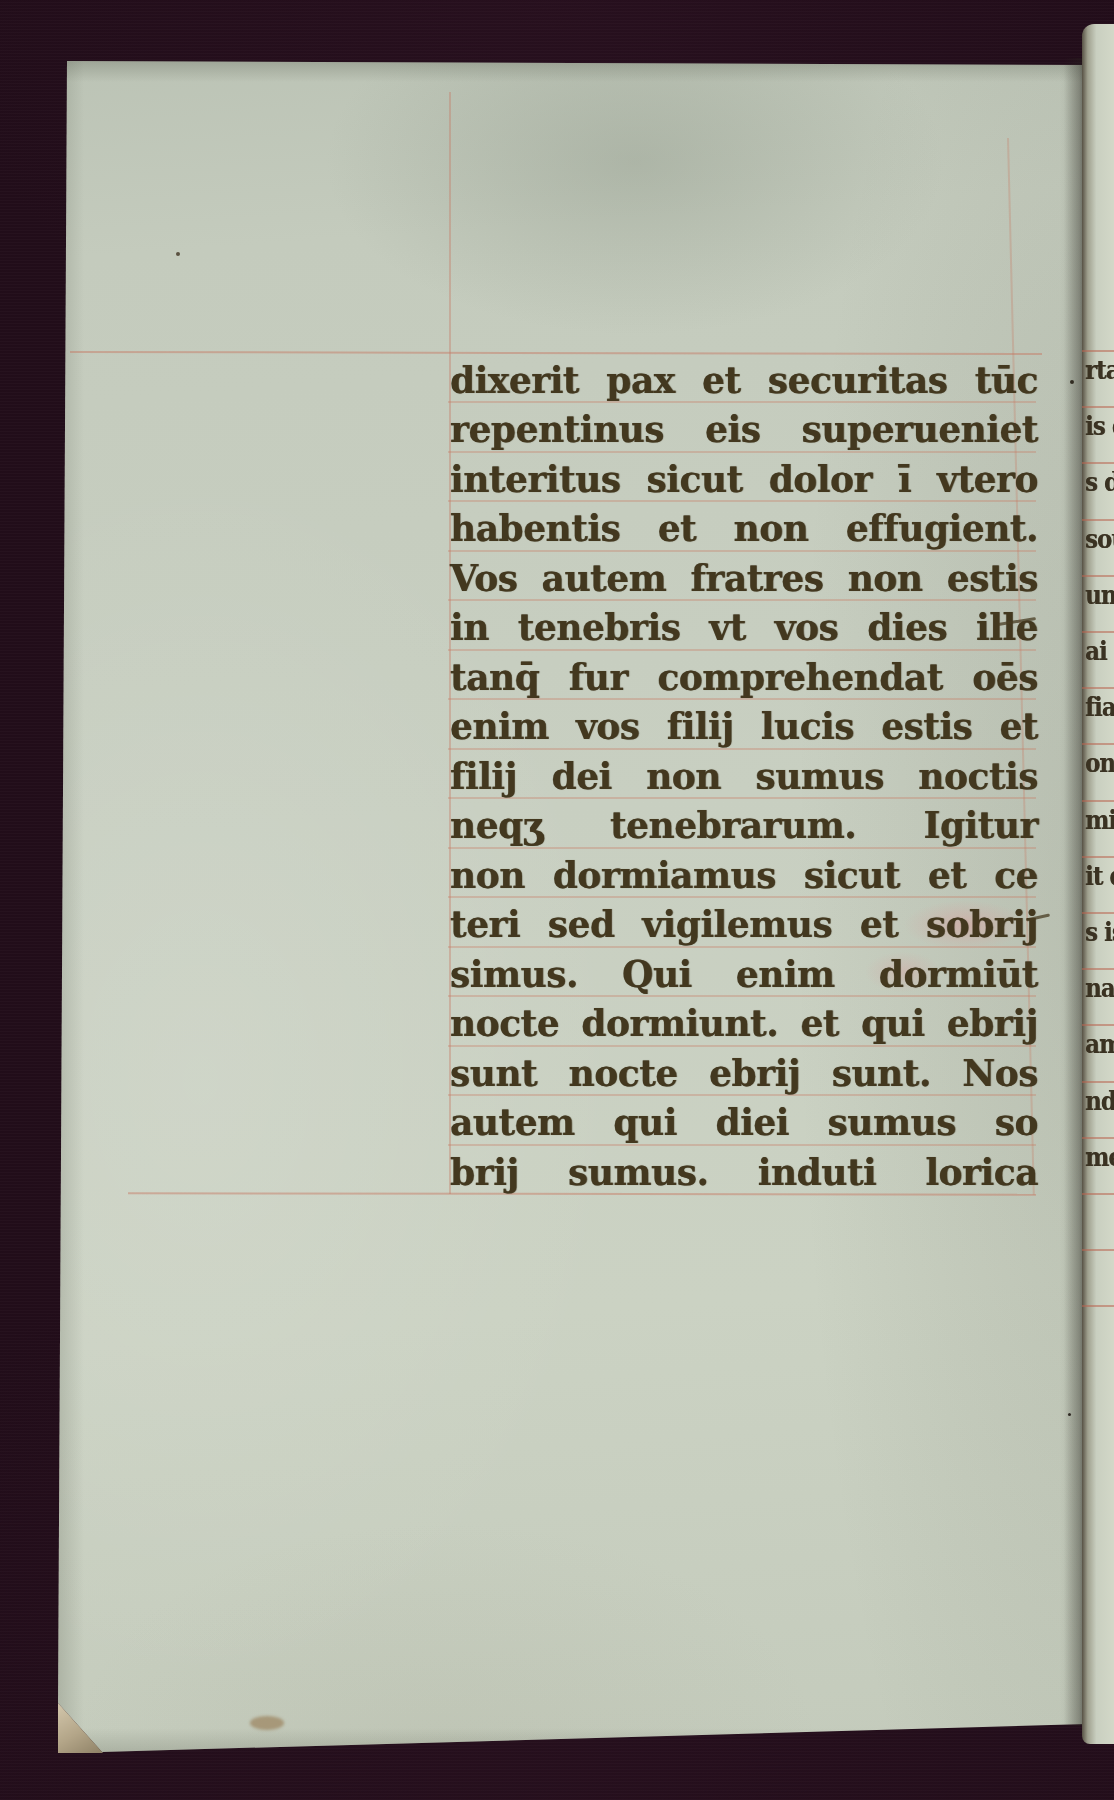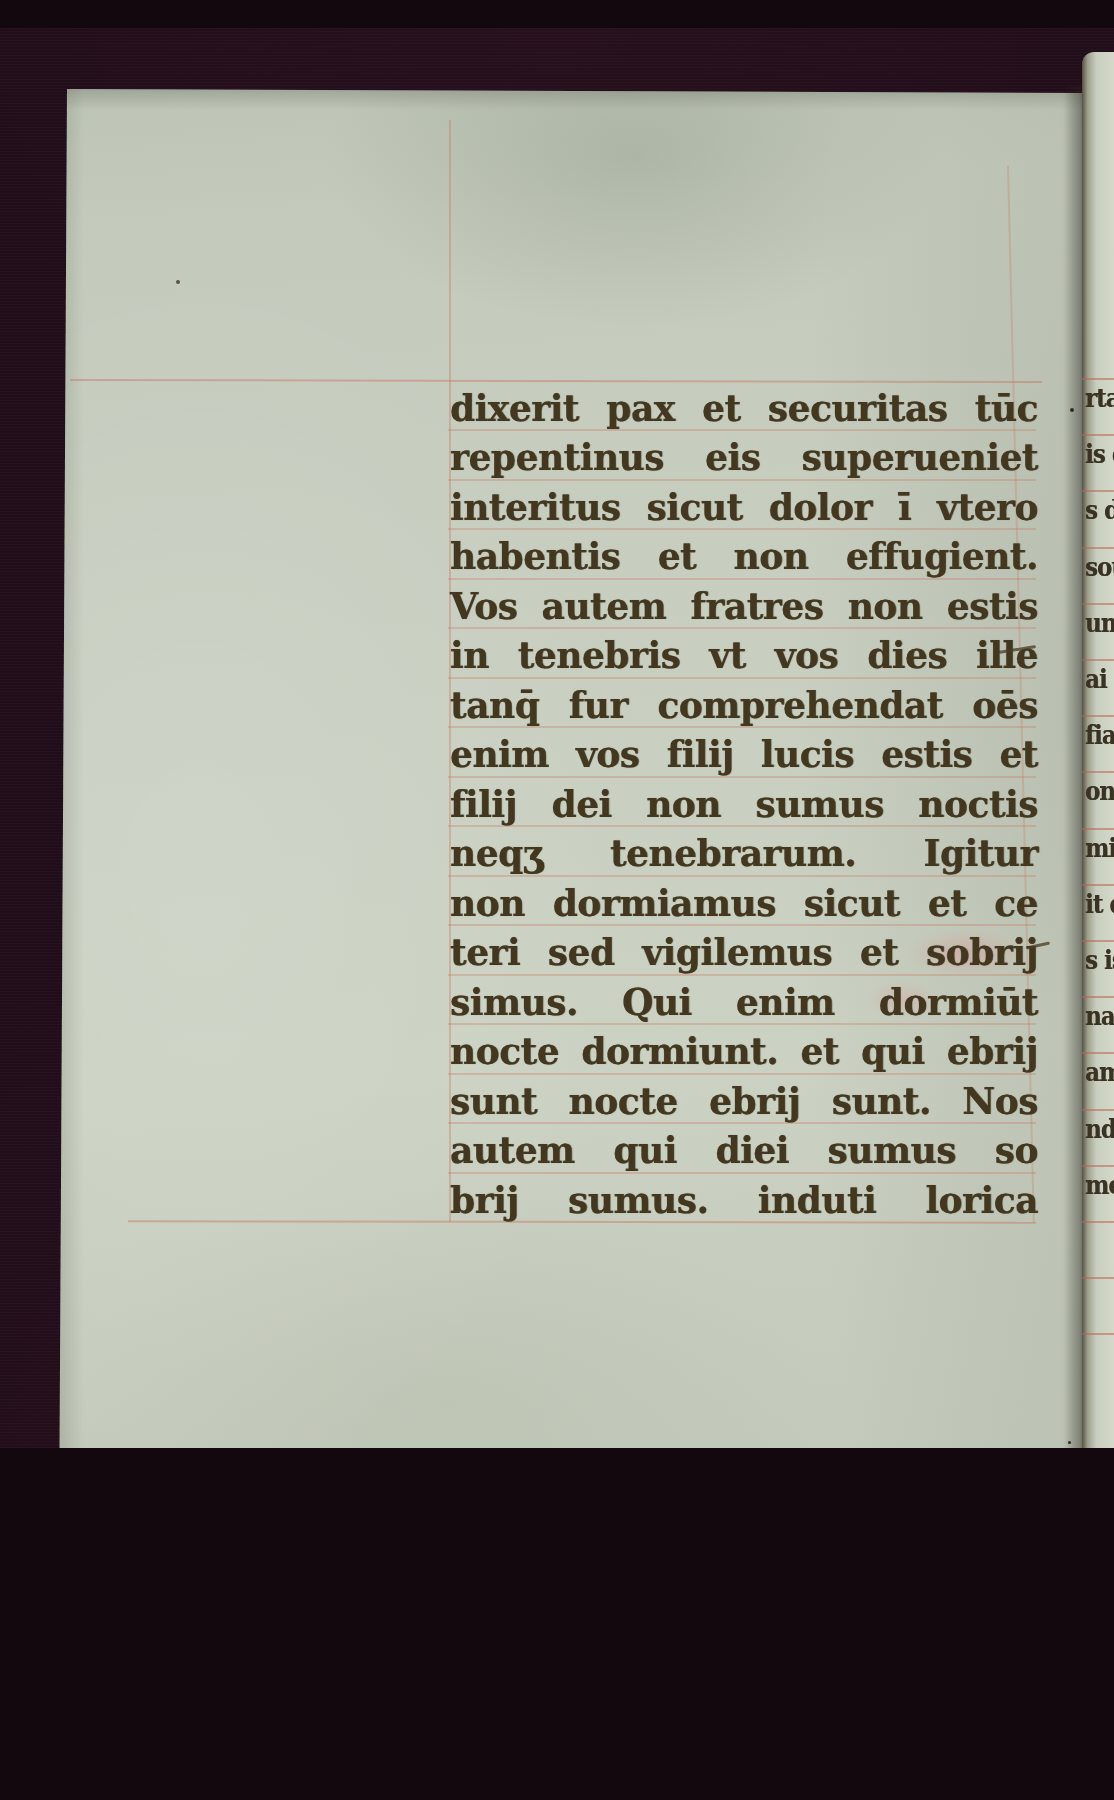--- a/index.html
+++ b/index.html
@@ -1,17 +1,17 @@
 <!DOCTYPE html>
 <html><head>
 <meta charset="utf-8">
 <style>
   html,body{margin:0;padding:0;background:#14080f;}
-  #canvas{position:relative;width:1114px;height:1420px;overflow:hidden;
-    font-family:"DejaVu Serif", serif;margin-top:28px;}
+  #canvas{position:relative;width:1114px;height:1800px;overflow:hidden;
+    font-family:"DejaVu Serif", serif;}
   
   .backdrop{position:absolute;inset:0;
     background:
       radial-gradient(900px 600px at 50% 0%, rgba(90,40,70,0.10), transparent 70%),
       radial-gradient(1200px 900px at 50% 100%, rgba(70,30,55,0.12), transparent 70%),
       repeating-linear-gradient(0deg, rgba(255,255,255,0.02) 0 1px, rgba(0,0,0,0.02) 1px 3px),
       #220d1a;}
   
   .page{position:absolute;inset:0;
     clip-path:polygon(67px 61px, 1090px 65px, 1086px 1724px, 102px 1752px, 58px 1703px);

